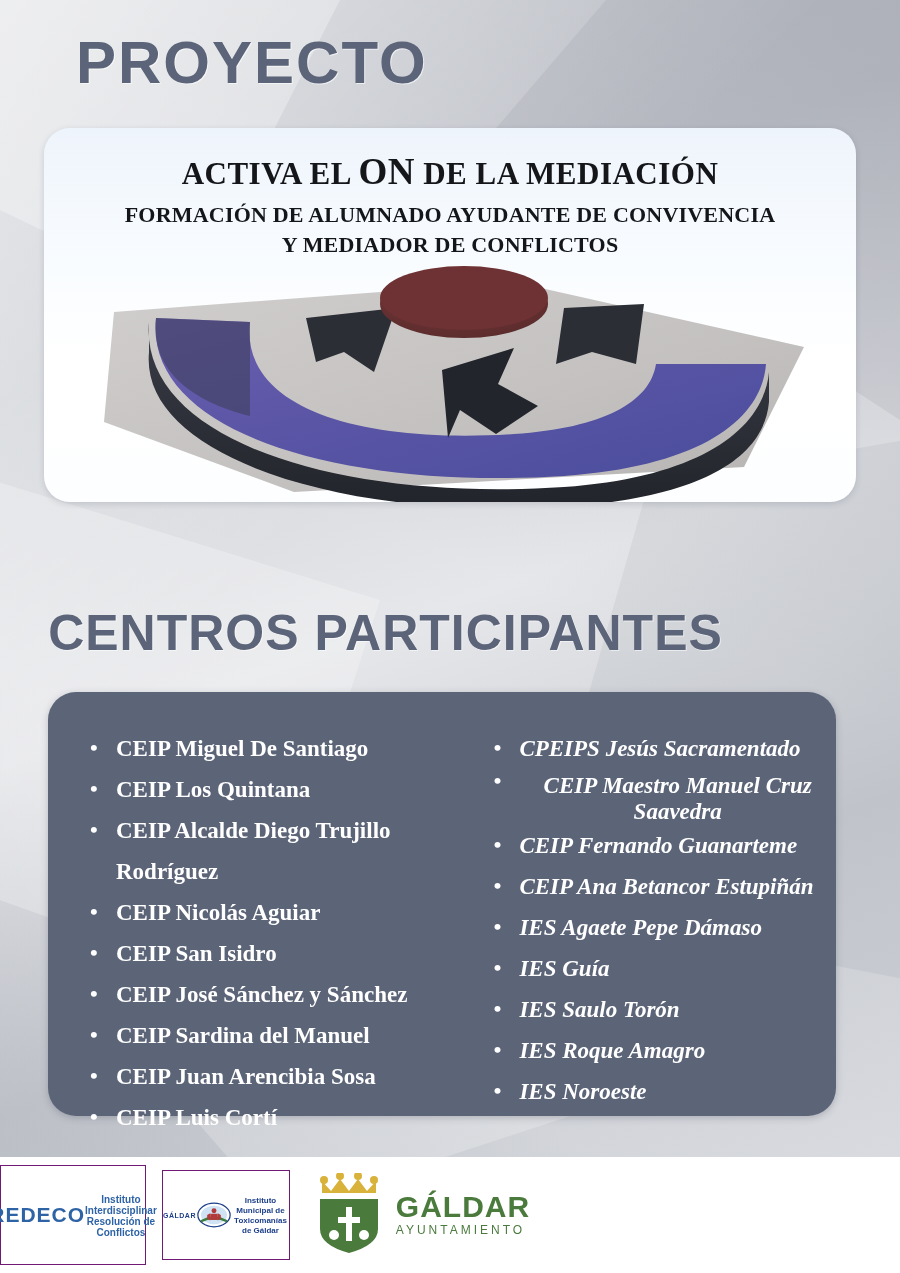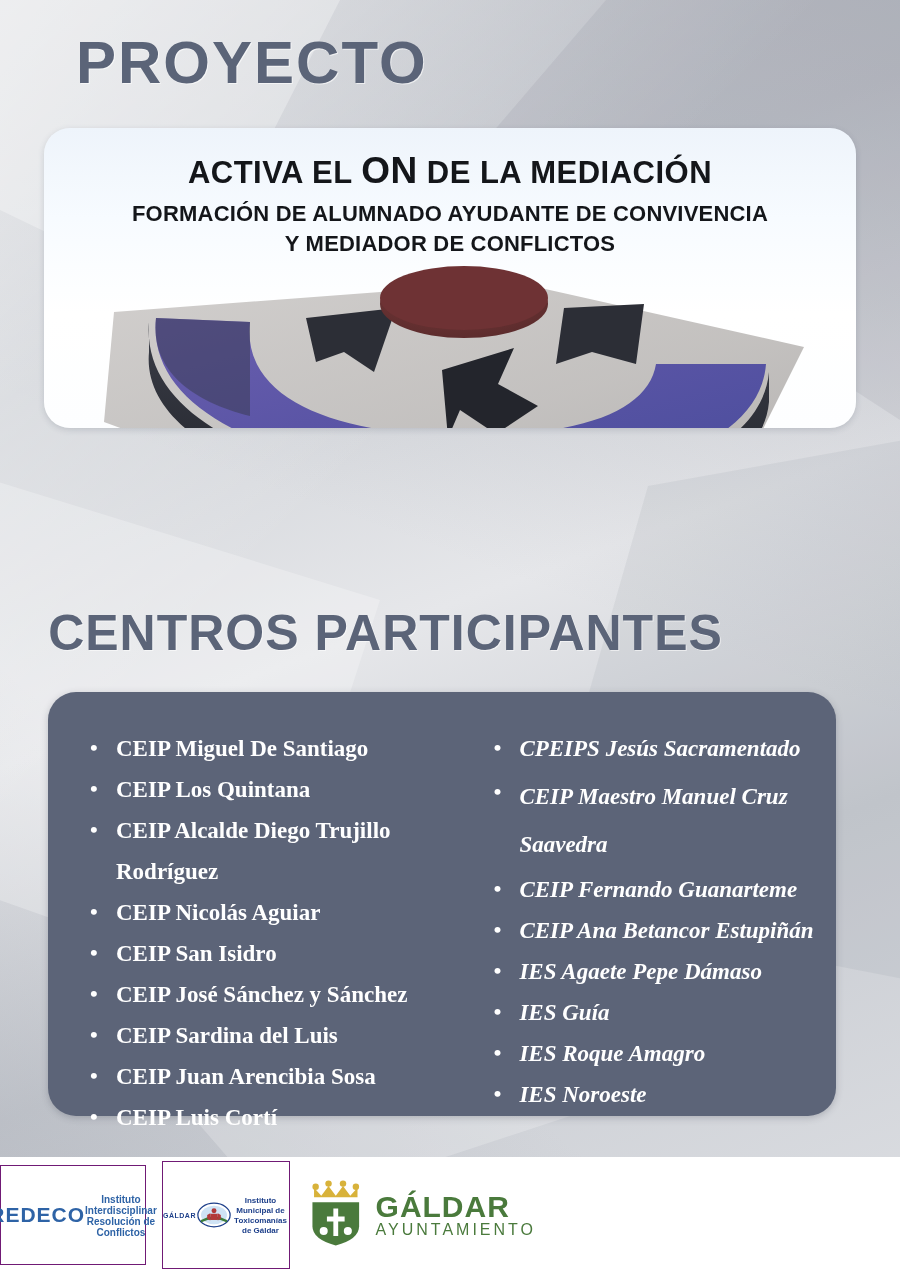--- a/index.html
+++ b/index.html
@@ -57,25 +57,26 @@
     text-shadow: 1px 1px 0 rgba(255,255,255,0.6);
     margin-left: 20px;
   }
 
   
   .card {
     position: absolute;
     top: 128px;
     left: 44px;
     width: 812px;
-    height: 300px;
+    height: 374px;
     border-radius: 26px;
     background: linear-gradient(180deg,#eef4fb 0%, #f7fbff 30%, #ffffff 62%, #fdfeff 100%);
     box-shadow: 0 2px 6px rgba(60,70,90,0.18);
     overflow: hidden;
+    font-family: Liberation Serif, serif;
   }
   .card-head {
     text-align: center;
     padding-top: 22px;
     color: #14161a;
   }
   .card-line1 {
     font-size: 31px;
     font-weight: bold;
     letter-spacing: 0.5px;
@@ -153,21 +154,21 @@
     line-height: 41px;
     padding-left: 34px;
   }
   .centros-box li::before {
     content: "•";
     position: absolute;
     left: 8px;
     top: -1px;
     font-size: 22px;
   }
-  .centros-box li.wrap { line-height: 48px; padding-top: 4px; }
+  .centros-box li.wrap { line-height: 26px; padding-top: 4px; text-align: center; }
 
   
   .footer {
     position: absolute;
     left: 0;
     bottom: 0;
     width: 900px;
     height: 116px;
     background: #ffffff;
     display: flex;
@@ -189,21 +190,21 @@
   .logo-box {
     display: flex;
     flex-direction: row;
     align-items: center;
     justify-content: center;
     border: 1px solid #701a75;
     box-sizing: border-box;
     background: #fff;
   }
   .logo-redeco { width: 146px; height: 100px; }
-  .logo-imtg   { width: 128px; height: 108px; }
+  .logo-imtg   { width: 128px; height: 90px; }
   .logo-galdar { width: 230px; height: 100px; flex-direction: row; gap: 10px; border: none; }
   .redeco-word {
     color: #2e63a6;
     font-weight: bold;
     font-size: 21px;
     letter-spacing: 1px;
   }
   .redeco-sub {
     color: #2e63a6;
     font-size: 10px;
@@ -229,21 +230,21 @@
   .galdar-text { display: flex; flex-direction: column; justify-content: center; }
   .galdar-name {
     color: #4a7a3c;
     font-size: 30px;
     font-weight: bold;
     letter-spacing: 1px;
     line-height: 30px;
   }
   .galdar-sub {
     color: #4a7a3c;
-    font-size: 16px;
+    font-size: 12px;
     letter-spacing: 3px;
     line-height: 16px;
   }
 </style>
 </head>
 <body>
 
 <div class="poster">
 
   <div class="facet f1"></div>
@@ -318,33 +319,34 @@
 
   <div class="centros-box">
     <div class="col col-left">
       <ul>
         <li>CEIP Miguel De Santiago</li>
         <li>CEIP Los Quintana</li>
         <li>CEIP Alcalde Diego Trujillo Rodríguez</li>
         <li>CEIP Nicolás Aguiar</li>
         <li>CEIP San Isidro</li>
         <li>CEIP José Sánchez y Sánchez</li>
-        <li>CEIP Sardina del Luis</li>
+        <li>CEIP Sardina del Manuel</li>
         <li>CEIP Juan Arencibia Sosa</li>
         <li>CEIP Luis Cortí</li>
       </ul>
     </div>
     <div class="col col-right">
       <ul>
         <li>CPEIPS Jesús Sacramentado</li>
         <li class="wrap">CEIP Maestro Manuel Cruz Saavedra</li>
         <li>CEIP Fernando Guanarteme</li>
         <li>CEIP Ana Betancor Estupiñán</li>
         <li>IES Agaete Pepe Dámaso</li>
         <li>IES Guía</li>
+        <li>IES Saulo Torón</li>
         <li>IES Roque Amagro</li>
         <li>IES  Noroeste</li>
       </ul>
     </div>
   </div>
 
   <div class="footer">
 
     <div class="logos">
 

